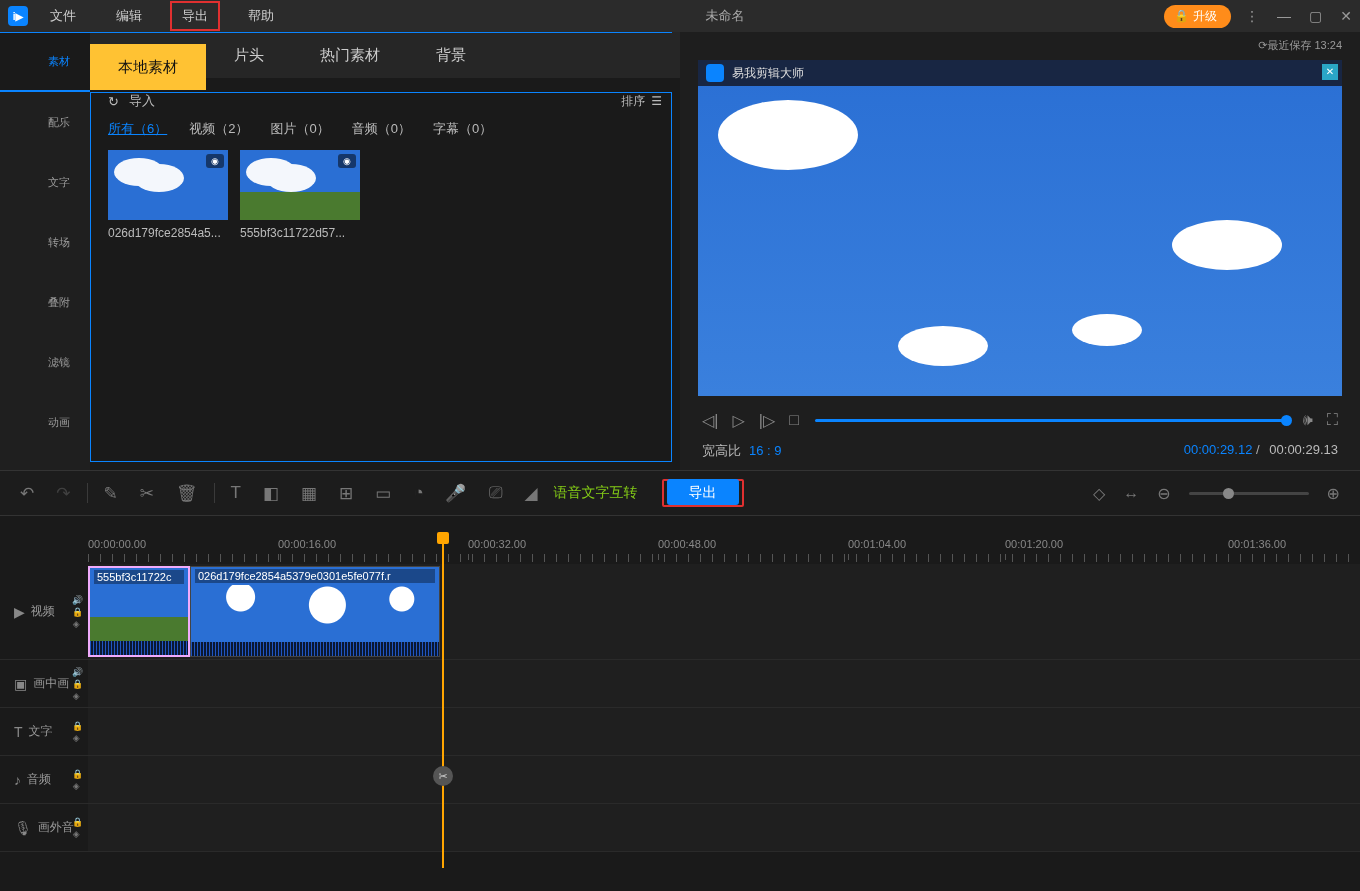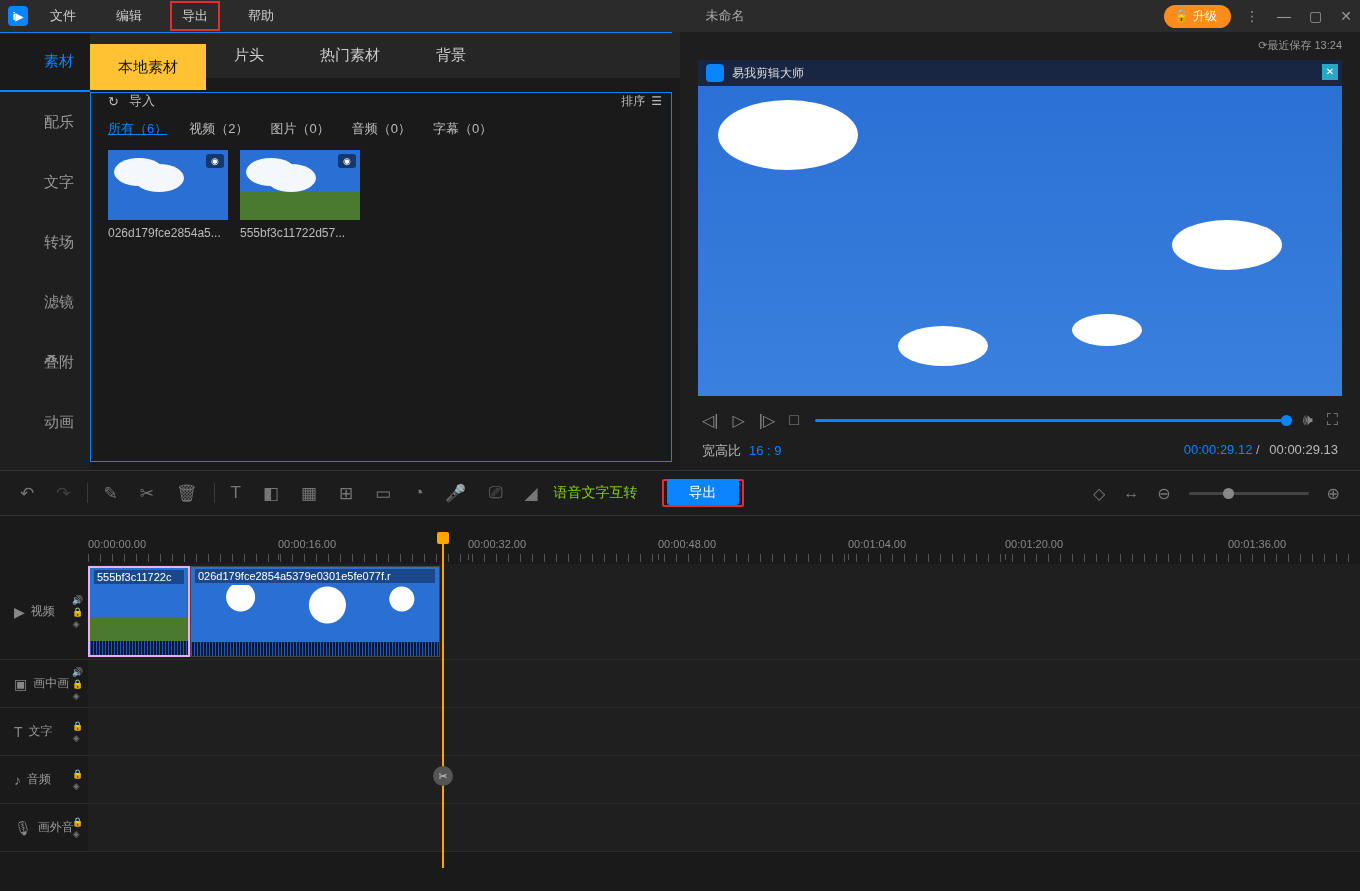--- a/index.html
+++ b/index.html
@@ -14,21 +14,21 @@
 .title-center { flex:1; text-align:center; color:#aaa; font-size:13px; }
 .title-right { display:flex; align-items:center; gap:14px; }
 .upgrade-btn { background:#ff8c1a; color:#fff; border-radius:12px; padding:3px 14px 3px 10px; font-size:12px; display:flex; align-items:center; gap:4px; }
 .winctl { display:flex; gap:18px; color:#999; font-size:14px; align-items:center;}
 .winctl span { cursor:pointer; }
 
 
 .upper { height:438px; display:flex; }
 .left-panel { width:680px; display:flex; position:relative; }
 .sidebar { width:90px; background:#1f1f1f; display:flex; flex-direction:column; }
-.side-item { height:60px; display:flex; align-items:center; justify-content:center; color:#999; font-size:15px; cursor:pointer;padding-left:28px; }
+.side-item { height:60px; display:flex; align-items:center; justify-content:center; color:#999; font-size:11px; cursor:pointer;padding-left:28px; }
 .side-item.active { color:#0a84ff; border-bottom:2px solid #0a84ff; background:#1a1a1a; }
 .media-panel { flex:1; background:#1a1a1a; padding:12px 18px; }
 .left-panel::after { content:""; position:absolute; left:90px; top:60px; right:8px; bottom:8px; border:1px solid #0a84ff; pointer-events:none; }
 .left-panel::before { content:""; position:absolute; left:0; top:0; right:8px; height:60px; border-top:1px solid #0a84ff; pointer-events:none;}
 
 .tabbar { height:46px; display:flex; align-items:center; gap:0; background:#262626; margin:-12px -18px 0 -18px; }
 .tab { padding:0 28px; height:46px; display:flex; align-items:center; font-size:15px; color:#ccc; cursor:pointer; }
 .tab.active { background:#ffc233; color:#111;margin-top:24px; }
 .import-row { display:flex; align-items:center; justify-content:space-between; padding:14px 0 10px 0; }
 .import-left { display:flex; align-items:center; gap:10px; color:#bbb; font-size:13px;}
@@ -134,22 +134,22 @@
   </div>
 </div>
 
 <div class="upper">
   <div class="left-panel">
     <div class="sidebar">
       <div class="side-item active">素材</div>
       <div class="side-item">配乐</div>
       <div class="side-item">文字</div>
       <div class="side-item">转场</div>
+      <div class="side-item">叠附</div>
       <div class="side-item">滤镜</div>
-      <div class="side-item">叠附</div>
       <div class="side-item">动画</div>
     </div>
     <div class="media-panel">
       <div class="tabbar">
         <div class="tab active">本地素材</div>
         <div class="tab">片头</div>
         <div class="tab">热门素材</div>
         <div class="tab">背景</div>
       </div>
       <div class="import-row">

